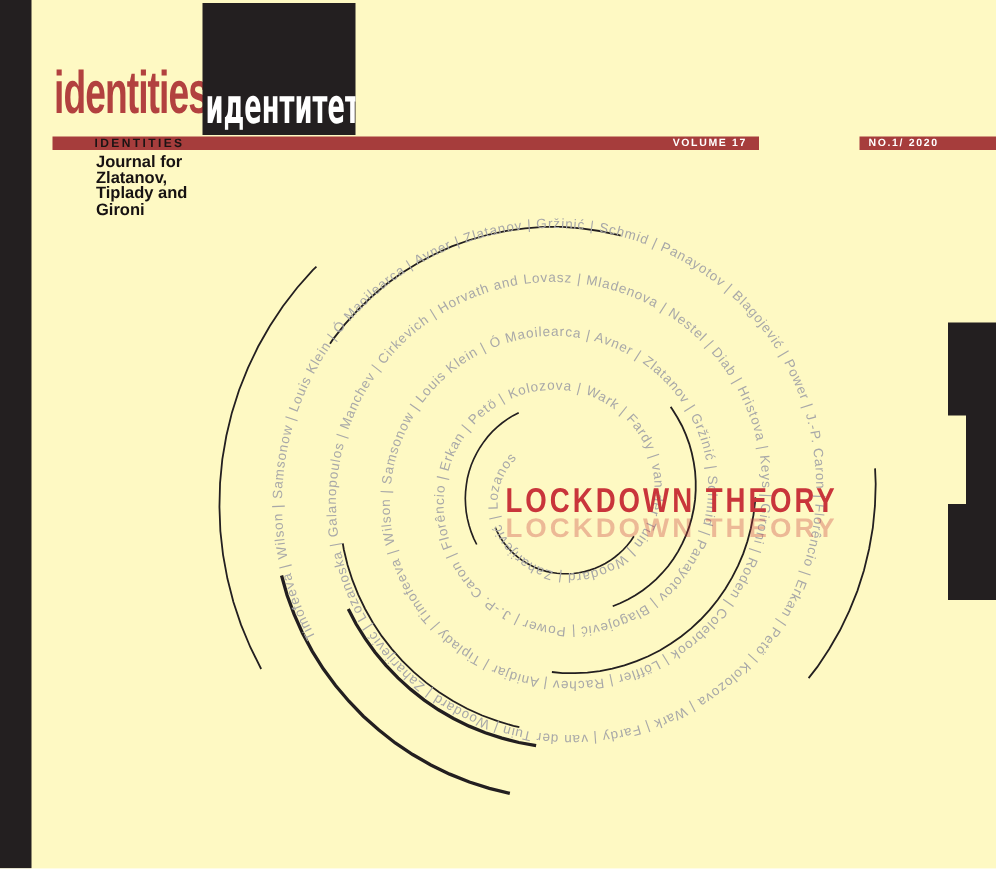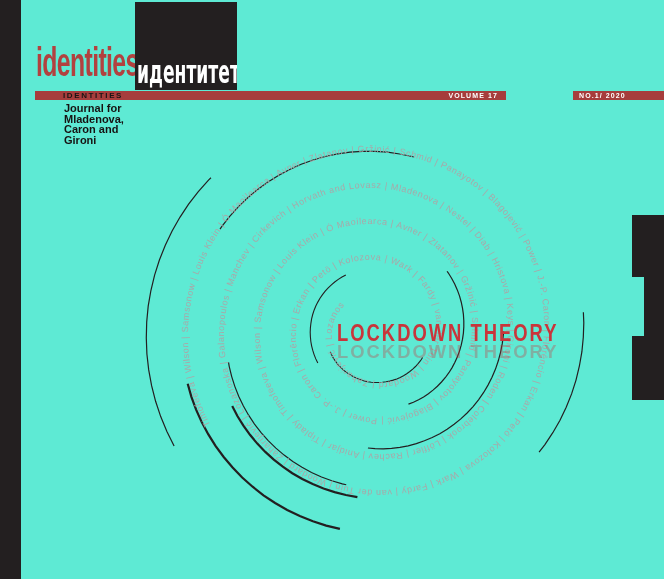--- a/index.html
+++ b/index.html
@@ -1,17 +1,17 @@
 <!DOCTYPE html>
 <html><head>
 <meta charset="utf-8">
 <style>
   html,body{margin:0;padding:0;background:#ffffff;}
   .page{
-    position:relative;width:664px;height:579px;background:#5eead4;
+    position:relative;width:664px;height:579px;background:#fef9c3;
     overflow:hidden;font-family:"Liberation Sans",sans-serif;
   }
   .left-bar{position:absolute;left:0;top:0;width:21px;height:579px;background:#231f20;}
   
   .logo-latin{
     position:absolute;left:36px;top:42px;font-size:40px;font-weight:bold;
     color:#b2413f;letter-spacing:-1px;line-height:1;
     transform:scaleX(0.62);transform-origin:left top;white-space:nowrap;
   }
   .logo-box{position:absolute;left:135px;top:2px;width:102px;height:88px;background:#231f20;overflow:hidden;}
@@ -58,22 +58,22 @@
     <div class="bar bar-main">
       <span class="bar-id-label">IDENTITIES</span>
       <span class="bar-vol-label">VOLUME 17</span>
     </div>
     <div class="bar bar-issue">
       <span class="bar-issue-label">NO.1/ 2020</span>
     </div>
 
     <div class="subtitle">
       <div>Journal for</div>
-      <div>Mladenova,</div>
-      <div>Caron and</div>
+      <div>Zlatanov,</div>
+      <div>Tiplady and</div>
       <div>Gironi</div>
     </div>
   </header>
 
   <svg class="spiral-svg" viewBox="0 0 664 579" xmlns="http://www.w3.org/2000/svg">
     <defs>
       <path id="textSpiral" fill="none" d="M210.5,425.0 L204.6,413.1 L199.6,400.9 L195.4,388.3 L192.2,375.6 L189.9,362.6 L188.4,349.6 L187.9,336.5 L188.3,323.5 L189.6,310.5 L191.8,297.7 L194.9,285.1 L198.9,272.8 L203.7,260.8 L209.3,249.2 L215.7,238.0 L222.8,227.3 L230.6,217.2 L239.2,207.7 L248.3,198.8 L258.0,190.6 L268.3,183.1 L279.0,176.3 L290.1,170.4 L301.6,165.2 L313.4,160.9 L325.5,157.4 L337.7,154.7 L350.1,152.9 L362.6,152.0 L375.0,152.0 L387.4,152.8 L399.7,154.5 L411.8,157.1 L423.6,160.4 L435.2,164.6 L446.4,169.6 L457.3,175.3 L467.6,181.8 L477.5,188.9 L486.8,196.7 L495.6,205.1 L503.7,214.1 L511.2,223.6 L517.9,233.6 L524.0,244.0 L529.2,254.8 L533.7,265.9 L537.4,277.2 L540.3,288.8 L542.4,300.5 L543.7,312.3 L544.1,324.1 L543.7,335.9 L542.5,347.6 L540.4,359.2 L537.6,370.5 L534.0,381.7 L529.7,392.5 L524.6,402.9 L518.8,413.0 L512.3,422.6 L505.2,431.7 L497.5,440.3 L489.2,448.3 L480.4,455.6 L471.2,462.4 L461.5,468.4 L451.4,473.7 L441.1,478.4 L430.4,482.2 L419.5,485.3 L408.5,487.7 L397.4,489.2 L386.2,490.0 L375.0,490.0 L363.9,489.2 L352.8,487.7 L342.0,485.3 L331.3,482.3 L321.0,478.5 L310.9,474.0 L301.2,468.8 L291.9,463.0 L283.1,456.5 L274.7,449.5 L266.9,441.9 L259.7,433.8 L253.0,425.3 L247.0,416.3 L241.6,407.0 L236.9,397.3 L233.0,387.4 L229.7,377.2 L227.1,366.9 L225.3,356.4 L224.2,345.8 L223.9,335.3 L224.3,324.7 L225.4,314.3 L227.3,304.0 L229.8,293.8 L233.1,283.9 L237.0,274.3 L241.6,264.9 L246.8,256.0 L252.6,247.5 L259.0,239.4 L265.9,231.8 L273.3,224.7 L281.2,218.2 L289.4,212.2 L298.1,206.9 L307.0,202.1 L316.3,198.1 L325.7,194.7 L335.4,192.0 L345.2,189.9 L355.1,188.6 L365.1,187.9 L375.0,188.0 L384.9,188.7 L394.7,190.2 L404.3,192.3 L413.7,195.0 L422.9,198.4 L431.8,202.5 L440.4,207.1 L448.6,212.3 L456.3,218.0 L463.7,224.3 L470.6,231.0 L477.0,238.2 L482.8,245.8 L488.1,253.7 L492.8,262.0 L496.9,270.6 L500.4,279.4 L503.2,288.3 L505.4,297.5 L507.0,306.7 L507.9,316.0 L508.1,325.4 L507.7,334.6 L506.7,343.8 L505.0,352.9 L502.7,361.8 L499.8,370.5 L496.3,379.0 L492.2,387.2 L487.6,395.0 L482.4,402.5 L476.8,409.5 L470.7,416.2 L464.2,422.4 L457.3,428.1 L450.0,433.2 L442.4,437.9 L434.5,442.0 L426.4,445.5 L418.1,448.4 L409.6,450.7 L401.0,452.5 L392.4,453.6 L383.7,454.1 L375.0,454.0 L366.4,453.3 L357.9,452.0 L349.5,450.1 L341.3,447.7 L333.3,444.6 L325.5,441.1 L318.1,437.0 L311.0,432.4 L304.2,427.4 L297.9,421.9 L291.9,416.0 L286.4,409.8 L281.4,403.1 L276.8,396.2 L272.8,389.0 L269.3,381.6 L266.3,373.9 L263.9,366.1 L262.1,358.2 L260.8,350.1 L260.0,342.1 L259.9,334.0 L260.3,326.0 L261.2,318.0 L262.7,310.2 L264.8,302.5 L267.3,295.0 L270.4,287.7 L274.0,280.7 L278.0,274.0 L282.5,267.6 L287.4,261.5 L292.7,255.9 L298.3,250.6 L304.3,245.7 L310.6,241.3 L317.1,237.4 L323.9,233.9 L330.9,231.0 L338.1,228.5 L345.3,226.6 L352.7,225.1 L360.1,224.2 L367.6,223.9 L375.0,224.0 L382.4,224.7 L389.6,225.8 L396.8,227.5 L403.8,229.6 L410.6,232.3 L417.1,235.4 L423.4,238.9 L429.5,242.8 L435.2,247.2 L440.6,251.9 L445.6,256.9 L450.2,262.3 L454.4,267.9 L458.2,273.9 L461.6,280.0 L464.5,286.3 L467.0,292.8 L469.0,299.5 L470.5,306.2 L471.5,313.0 L472.1,319.8 L472.1,326.6 L471.7,333.4 L470.9,340.1 L469.5,346.7 L467.8,353.1 L465.5,359.4 L462.9,365.5 L459.8,371.4 L456.4,377.0 L452.6,382.3 L448.4,387.4 L444.0,392.1 L439.2,396.5 L434.1,400.5 L428.8,404.1 L423.3,407.3 L417.6,410.2 L411.8,412.6 L405.8,414.6 L399.7,416.1 L393.5,417.3 L387.4,417.9 L381.2,418.2 L375.0,418.0 L368.9,417.4 L362.9,416.4 L357.0,414.9 L351.2,413.1 L345.6,410.8 L340.2,408.2 L335.0,405.2 L330.1,401.9 L325.4,398.3 L321.0,394.3 L316.9,390.1 L313.2,385.7 L309.8,381.0 L306.7,376.1 L304.0,371.0 L301.7,365.8 L299.7,360.4 L298.2,355.0 L297.0,349.5 L296.2,343.9 L295.8,338.3 L295.8,332.8 L296.2,327.2 L297.0,321.8 L298.2,316.5 L299.7,311.2 L301.6,306.1 L303.8,301.2 L306.3,296.5 L309.2,292.0 L312.3,287.7 L315.7,283.7 L319.4,279.9 L323.3,276.5 L327.4,273.3 L331.7,270.5 L336.2,267.9 L340.8,265.7 L345.6,263.9 L350.4,262.3 L355.3,261.2 L360.2,260.4 L365.1,259.9 L370.1,259.8 L375.0,260.0 L379.9,260.6 L384.6,261.5 L389.3,262.7 L393.9,264.2 L398.3,266.1 L402.5,268.2 L406.5,270.7 L410.4,273.4 L414.0,276.3 L417.4,279.4 L420.6,282.8 L423.5,286.4 L426.1,290.1 L428.4,294.0 L430.4,298.0 L432.2,302.1 L433.6,306.3 L434.7,310.6 L435.5,314.9 L436.1,319.2 L436.3,323.6 L436.2,327.9 L435.8,332.1 L435.1,336.3 L434.1,340.4 L432.8,344.4 L431.3,348.3 L429.5,352.0 L427.5,355.6 L425.2,359.0 L422.8,362.2 L420.1,365.2 L417.2,368.0 L414.2,370.6 L411.0,372.9 L407.7,375.0 L404.3,376.8 L400.7,378.4 L397.1,379.7 L393.5,380.7 L389.8,381.5 L386.1,382.0 L382.3,382.3 L378.7,382.3 L375.0,382.0 L371.4,381.5 L367.9,380.7 L364.4,379.7 L361.1,378.4 L357.9,377.0 L354.8,375.3 L351.9,373.4 L349.1,371.4 L346.6,369.2 L344.1,366.8 L341.9,364.2 L339.9,361.6 L338.1,358.8 L336.5,355.9 L335.2,353.0 L334.0,350.0 L333.1,346.9 L332.4,343.8 L331.9,340.7 L331.7,337.6 L331.6,334.6 L331.8,331.5 L332.2,328.5 L332.8,325.6 L333.6,322.7 L334.6,319.9 L335.8,317.3 L337.2,314.7 L338.7,312.3 L340.4,310.0 L342.2,307.9 L344.1,305.9 L346.2,304.0"></path>
     </defs>
     <path id="lineSpiral" fill="none" stroke="#231f20" stroke-width="1.2" stroke-dasharray="290 500 150 600 220 520 180 470 200 420 160 380 140 300 120 260 100 9999" d="M174.1,446.0 L166.9,431.5 L160.7,416.6 L155.6,401.3 L151.6,385.7 L148.7,369.9 L146.9,354.0 L146.3,338.0 L146.7,322.0 L148.2,306.2 L150.9,290.5 L154.6,275.1 L159.4,260.0 L165.3,245.3 L172.1,231.0 L179.9,217.3 L188.6,204.2 L198.1,191.8 L208.5,180.1 L219.7,169.2 L231.6,159.1 L244.1,149.9 L257.2,141.5 L270.9,134.2 L285.0,127.8 L299.5,122.4 L314.2,118.1 L329.3,114.8 L344.4,112.6 L359.7,111.4 L375.0,111.3 L390.2,112.3 L405.3,114.3 L420.2,117.4 L434.8,121.5 L449.0,126.6 L462.9,132.7 L476.2,139.7 L489.0,147.6 L501.2,156.3 L512.7,165.9 L523.5,176.2 L533.5,187.3 L542.8,198.9 L551.1,211.2 L558.6,224.0 L565.1,237.3 L570.7,250.9 L575.4,264.9 L579.0,279.1 L581.6,293.6 L583.2,308.1 L583.8,322.7 L583.3,337.3 L581.9,351.7 L579.4,366.0 L576.0,380.1 L571.6,393.9 L566.2,407.3 L560.0,420.2 L552.8,432.7 L544.9,444.6 L536.1,455.9 L526.6,466.5 L516.4,476.4 L505.6,485.6 L494.1,494.0 L482.2,501.5 L469.7,508.2 L456.9,513.9 L443.7,518.8 L430.2,522.7 L416.6,525.6 L402.8,527.6 L388.9,528.6 L375.0,528.7 L361.2,527.7 L347.5,525.9 L334.0,523.0 L320.7,519.3 L307.8,514.6 L295.3,509.1 L283.2,502.7 L271.6,495.5 L260.6,487.5 L250.2,478.8 L240.4,469.4 L231.3,459.4 L223.0,448.8 L215.5,437.6 L208.7,426.0 L202.8,414.0 L197.8,401.6 L193.7,388.9 L190.4,376.0 L188.1,363.0 L186.7,349.8 L186.2,336.6 L186.7,323.4 L188.0,310.3 L190.3,297.4 L193.4,284.7 L197.5,272.3 L202.3,260.2 L208.0,248.6 L214.5,237.3 L221.7,226.6 L229.7,216.4 L238.3,206.9 L247.5,198.0 L257.3,189.7 L267.6,182.2 L278.4,175.5 L289.7,169.5 L301.2,164.3 L313.1,160.0 L325.3,156.5 L337.6,153.9 L350.0,152.2 L362.5,151.3 L375.0,151.3 L387.4,152.2 L399.7,154.0 L411.9,156.5 L423.8,160.0 L435.3,164.2 L446.6,169.2 L457.4,175.0 L467.8,181.5 L477.7,188.7 L487.0,196.5 L495.7,205.0 L503.8,214.0 L511.2,223.6 L518.0,233.6 L524.0,244.0 L529.2,254.8 L533.7,265.9 L537.3,277.3 L540.2,288.8 L542.2,300.5 L543.4,312.3 L543.8,324.1 L543.3,335.9 L542.1,347.6 L540.0,359.1 L537.1,370.4 L533.5,381.5 L529.1,392.3 L524.0,402.7 L518.2,412.7 L511.7,422.2 L504.6,431.2 L496.9,439.7 L488.6,447.7 L479.8,455.0 L470.6,461.6 L461.0,467.6 L451.0,472.8 L440.6,477.4 L430.0,481.2 L419.2,484.2 L408.3,486.5 L397.2,488.0 L386.1,488.7 L375.0,488.7 L364.0,487.8 L353.0,486.2 L342.3,483.9 L331.8,480.8 L321.5,477.0 L311.5,472.5 L302.0,467.3 L292.8,461.5 L284.1,455.1 L275.9,448.1 L268.2,440.6 L261.1,432.6 L254.5,424.1 L248.6,415.2 L243.4,406.0 L238.8,396.4 L234.9,386.6 L231.7,376.6 L229.2,366.3 L227.5,356.0 L226.5,345.6 L226.2,335.2 L226.6,324.8 L227.8,314.5 L229.7,304.4 L232.3,294.4 L235.5,284.7 L239.4,275.2 L244.0,266.1 L249.1,257.3 L254.9,249.0 L261.2,241.1 L268.0,233.6 L275.3,226.7 L283.0,220.4 L291.1,214.6 L299.6,209.4 L308.4,204.8 L317.5,200.9 L326.8,197.6 L336.3,195.0 L345.9,193.1 L355.6,191.8 L365.3,191.2 L375.0,191.3 L384.6,192.1 L394.2,193.6 L403.6,195.7 L412.7,198.4 L421.7,201.8 L430.3,205.8 L438.6,210.3 L446.6,215.4 L454.2,221.1 L461.3,227.2 L467.9,233.8 L474.1,240.8 L479.7,248.2 L484.8,255.9 L489.3,264.0 L493.2,272.3 L496.6,280.9 L499.3,289.6 L501.4,298.5 L502.8,307.5 L503.6,316.5 L503.8,325.5 L503.4,334.5 L502.3,343.4 L500.6,352.1 L498.3,360.8 L495.5,369.1 L492.0,377.3 L488.0,385.1 L483.5,392.7 L478.5,399.8 L473.1,406.6 L467.1,413.0 L460.8,418.9 L454.1,424.3 L447.1,429.2 L439.8,433.7 L432.2,437.5 L424.4,440.8 L416.3,443.6 L408.2,445.8 L399.9,447.4 L391.6,448.4 L383.3,448.8 L375.0,448.7 L366.8,447.9 L358.6,446.6 L350.6,444.8 L342.8,442.4 L335.2,439.4 L327.8,436.0 L320.7,432.0 L314.0,427.6 L307.6,422.8 L301.6,417.5 L296.0,411.8 L290.8,405.8 L286.0,399.5 L281.8,392.9 L278.0,386.0 L274.7,378.9 L272.0,371.6 L269.7,364.2 L268.1,356.7 L266.9,349.1 L266.3,341.4 L266.2,333.8 L266.6,326.2 L267.6,318.7 L269.1,311.3 L271.1,304.1 L273.6,297.0 L276.5,290.2 L279.9,283.6 L283.8,277.3 L288.0,271.3 L292.7,265.7 L297.7,260.4 L303.1,255.5 L308.7,251.0 L314.7,246.9 L320.8,243.3 L327.2,240.1 L333.8,237.4 L340.5,235.2 L347.3,233.4 L354.2,232.2 L361.1,231.4 L368.1,231.1 L375.0,231.3 L381.9,232.0 L388.6,233.2 L395.2,234.8 L401.7,236.9 L408.0,239.4 L414.0,242.3 L419.9,245.6 L425.4,249.3 L430.6,253.4 L435.6,257.8 L440.1,262.5 L444.4,267.5 L448.2,272.8 L451.6,278.3 L454.7,284.0 L457.3,289.9 L459.5,295.9 L461.2,302.0 L462.5,308.2 L463.4,314.4 L463.8,320.7 L463.8,326.9 L463.4,333.1 L462.5,339.2 L461.2,345.2 L459.5,351.1 L457.4,356.8 L454.9,362.3 L452.1,367.6 L448.9,372.7 L445.4,377.5 L441.5,382.0 L437.4,386.2 L433.0,390.1 L428.4,393.7 L423.6,396.9 L418.6,399.7 L413.4,402.2 L408.1,404.3 L402.7,406.0 L397.2,407.3 L391.6,408.3 L386.1,408.8 L380.5,408.9 L375.0,408.7 L369.5,408.0 L364.2,407.0 L358.9,405.6 L353.8,403.9 L348.9,401.8 L344.1,399.4 L339.5,396.7 L335.2,393.7 L331.1,390.4 L327.3,386.9 L323.7,383.1 L320.5,379.1 L317.6,374.9 L314.9,370.5 L312.6,366.0 L310.7,361.4 L309.1,356.6 L307.8,351.8 L306.9,347.0 L306.3,342.1 L306.0,337.2 L306.2,332.4 L306.6,327.6 L307.4,322.9 L308.5,318.3 L309.9,313.8 L311.6,309.4 L313.6,305.2 L315.9,301.2 L318.4,297.3 L321.2,293.7 L324.2,290.3 L327.4,287.2 L330.9,284.3 L334.4,281.7 L338.2,279.3 L342.0,277.2 L346.0,275.5 L350.1,274.0 L354.2,272.8 L358.3,271.9 L362.5,271.3 L366.7,271.0 L370.9,271.0 L375.0,271.3 L379.1,271.9 L383.0,272.8 L386.9,273.9 L390.7,275.3 L394.3,277.0 L397.8,278.8"></path>
     <path id="boldArc1" fill="none" stroke="#231f20" stroke-width="2.2" d="M339.9,528.9 L326.2,525.6 L312.9,521.3 L299.8,516.1 L287.2,510.0 L275.1,503.0 L263.5,495.3 L252.6,486.7 L242.2,477.5 L232.6,467.5 L223.7,457.0 L215.5,445.9 L208.2,434.2 L201.7,422.1 L196.1,409.6 L191.4,396.8 L187.7,383.7"></path>

